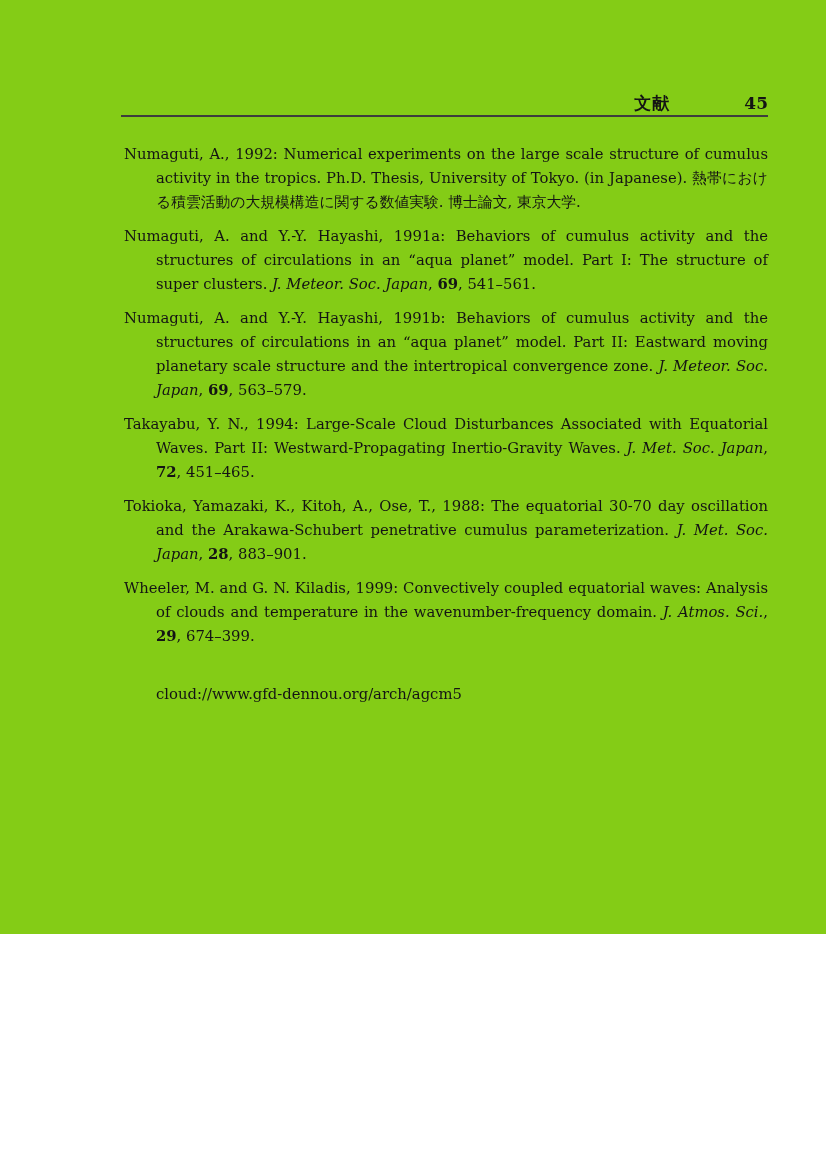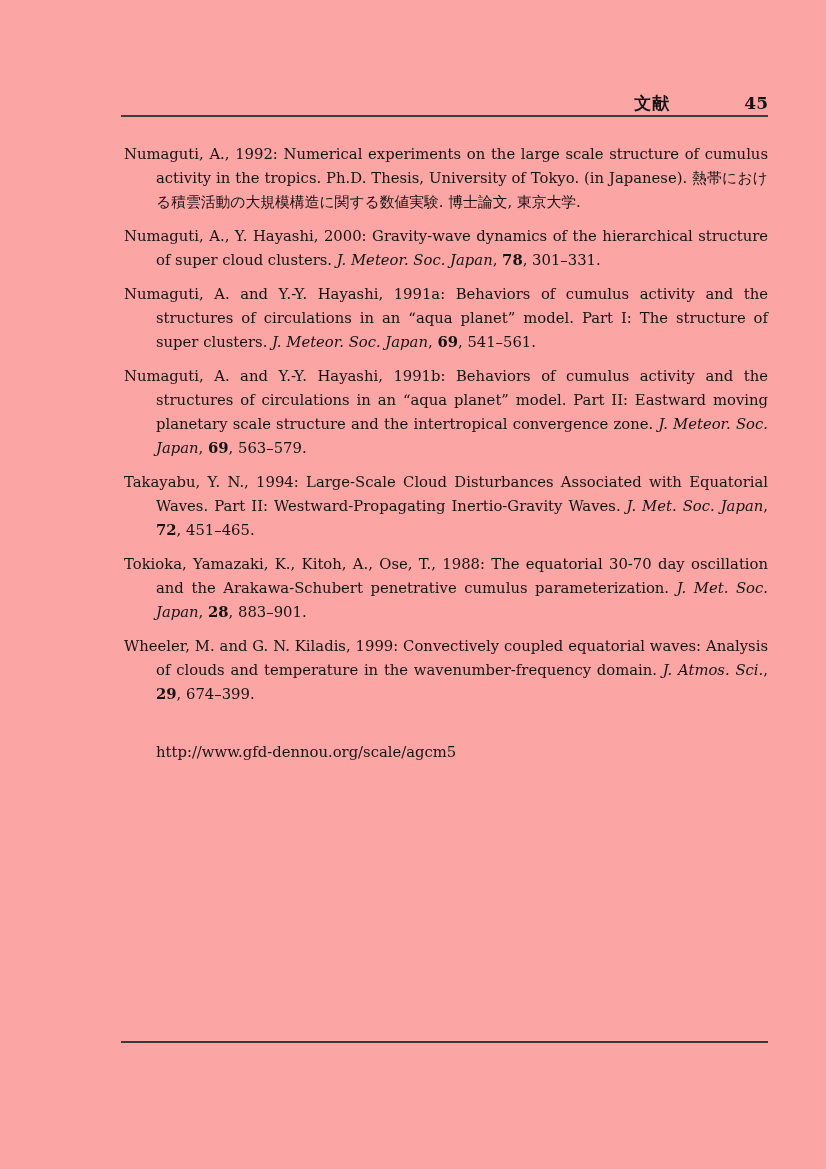--- a/index.html
+++ b/index.html
@@ -1,20 +1,20 @@
 <!DOCTYPE html>
 <html><head>
 <meta charset="utf-8">
 <style>
   html, body { margin: 0; padding: 0; background: #ffffff; }
   .page {
     position: relative;
     width: 826px;
-    height: 1169px;
-    background: #fca5a5;
+    height: 934px;
+    background: #84cc16;
     font-family: "DejaVu Serif", "Liberation Serif", serif;
     color: #141414;
     overflow: hidden;
   }
   .content {
     position: absolute;
     left: 124px;
     right: 58px;
     top: 0;
   }
@@ -65,22 +65,21 @@
 <div class="page">
   <div class="rule top"></div>
   <div class="rule bottom"></div>
   <div class="content">
     <div class="header">
       <span class="htitle">文献</span>
       <span class="hpage">45</span>
     </div>
     <div class="refs">
         <p class="ref"><span>Numaguti, A., 1992: Numerical experiments on the large scale structure of cumulus activity in the tropics. Ph.D. Thesis, University of Tokyo. (in Japanese). 熱帯における積雲活動の大規模構造に関する数値実験. 博士論文, 東京大学.</span></p>
-        <p class="ref"><span>Numaguti, A., Y. Hayashi, 2000: Gravity-wave dynamics of the hierarchical structure of super cloud clusters. </span><span class="it">J. Meteor. Soc. Japan</span><span>, </span><span class="bf">78</span><span>, 301–331.</span></p>
         <p class="ref"><span>Numaguti, A. and Y.-Y. Hayashi, 1991a: Behaviors of cumulus activity and the structures of circulations in an “aqua planet” model. Part I: The structure of super clusters. </span><span class="it">J. Meteor. Soc. Japan</span><span>, </span><span class="bf">69</span><span>, 541–561.</span></p>
         <p class="ref"><span>Numaguti, A. and Y.-Y. Hayashi, 1991b: Behaviors of cumulus activity and the structures of circulations in an “aqua planet” model. Part II: Eastward moving planetary scale structure and the intertropical convergence zone. </span><span class="it">J. Meteor. Soc. Japan</span><span>, </span><span class="bf">69</span><span>, 563–579.</span></p>
         <p class="ref"><span>Takayabu, Y. N., 1994: Large-Scale Cloud Disturbances Associated with Equatorial Waves. Part II: Westward-Propagating Inertio-Gravity Waves. </span><span class="it">J. Met. Soc. Japan</span><span>, </span><span class="bf">72</span><span>, 451–465.</span></p>
         <p class="ref"><span>Tokioka, Yamazaki, K., Kitoh, A., Ose, T., 1988: The equatorial 30-70 day oscillation and the Arakawa-Schubert penetrative cumulus parameterization. </span><span class="it">J. Met. Soc. Japan</span><span>, </span><span class="bf">28</span><span>, 883–901.</span></p>
         <p class="ref"><span>Wheeler, M. and G. N. Kiladis, 1999: Convectively coupled equatorial waves: Analysis of clouds and temperature in the wavenumber-frequency domain. </span><span class="it">J. Atmos. Sci.</span><span>, </span><span class="bf">29</span><span>, 674–399.</span></p>
-        <p class="ref"><br><span>http://www.gfd-dennou.org/scale/agcm5</span></p>
+        <p class="ref"><br><span>cloud://www.gfd-dennou.org/arch/agcm5</span></p>
       </div>
   </div>
 </div>
 
 </body></html>

